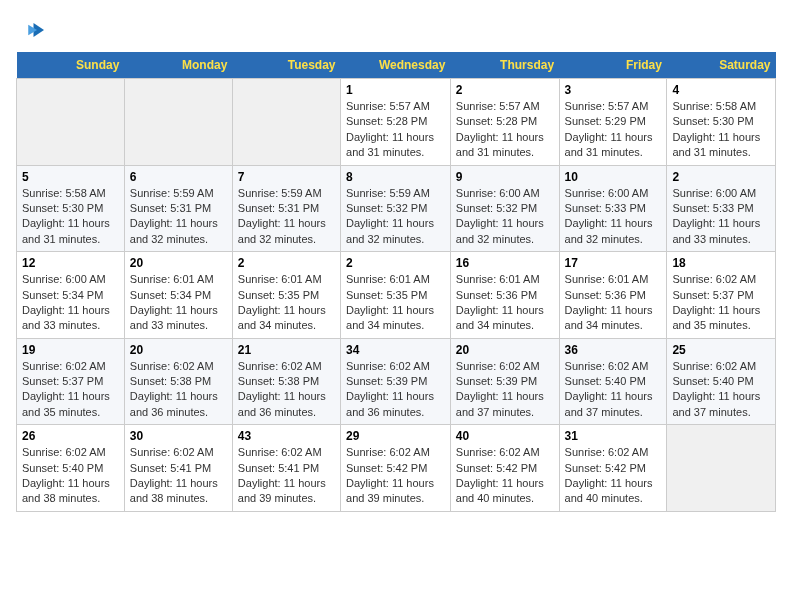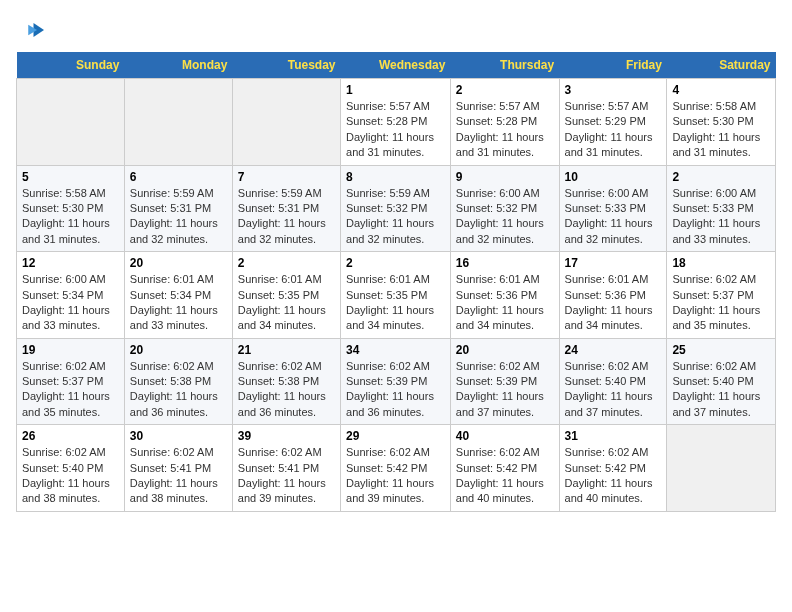--- a/index.html
+++ b/index.html
@@ -261,21 +261,21 @@
 Sunset: 5:39 PM
 Daylight: 11 hours and 36 minutes.</div>
         </td>
         <td>
           <span class="day-num">20</span>
           <div class="day-info" style="white-space: pre-line;">Sunrise: 6:02 AM
 Sunset: 5:39 PM
 Daylight: 11 hours and 37 minutes.</div>
         </td>
         <td>
-          <span class="day-num">24</span>
+          <span class="day-num">36</span>
           <div class="day-info" style="white-space: pre-line;">Sunrise: 6:02 AM
 Sunset: 5:40 PM
 Daylight: 11 hours and 37 minutes.</div>
         </td>
         <td>
           <span class="day-num">25</span>
           <div class="day-info" style="white-space: pre-line;">Sunrise: 6:02 AM
 Sunset: 5:40 PM
 Daylight: 11 hours and 37 minutes.</div>
         </td>
@@ -287,21 +287,21 @@
 Sunset: 5:40 PM
 Daylight: 11 hours and 38 minutes.</div>
         </td>
         <td>
           <span class="day-num">30</span>
           <div class="day-info" style="white-space: pre-line;">Sunrise: 6:02 AM
 Sunset: 5:41 PM
 Daylight: 11 hours and 38 minutes.</div>
         </td>
         <td>
-          <span class="day-num">39</span>
+          <span class="day-num">43</span>
           <div class="day-info" style="white-space: pre-line;">Sunrise: 6:02 AM
 Sunset: 5:41 PM
 Daylight: 11 hours and 39 minutes.</div>
         </td>
         <td>
           <span class="day-num">29</span>
           <div class="day-info" style="white-space: pre-line;">Sunrise: 6:02 AM
 Sunset: 5:42 PM
 Daylight: 11 hours and 39 minutes.</div>
         </td>

